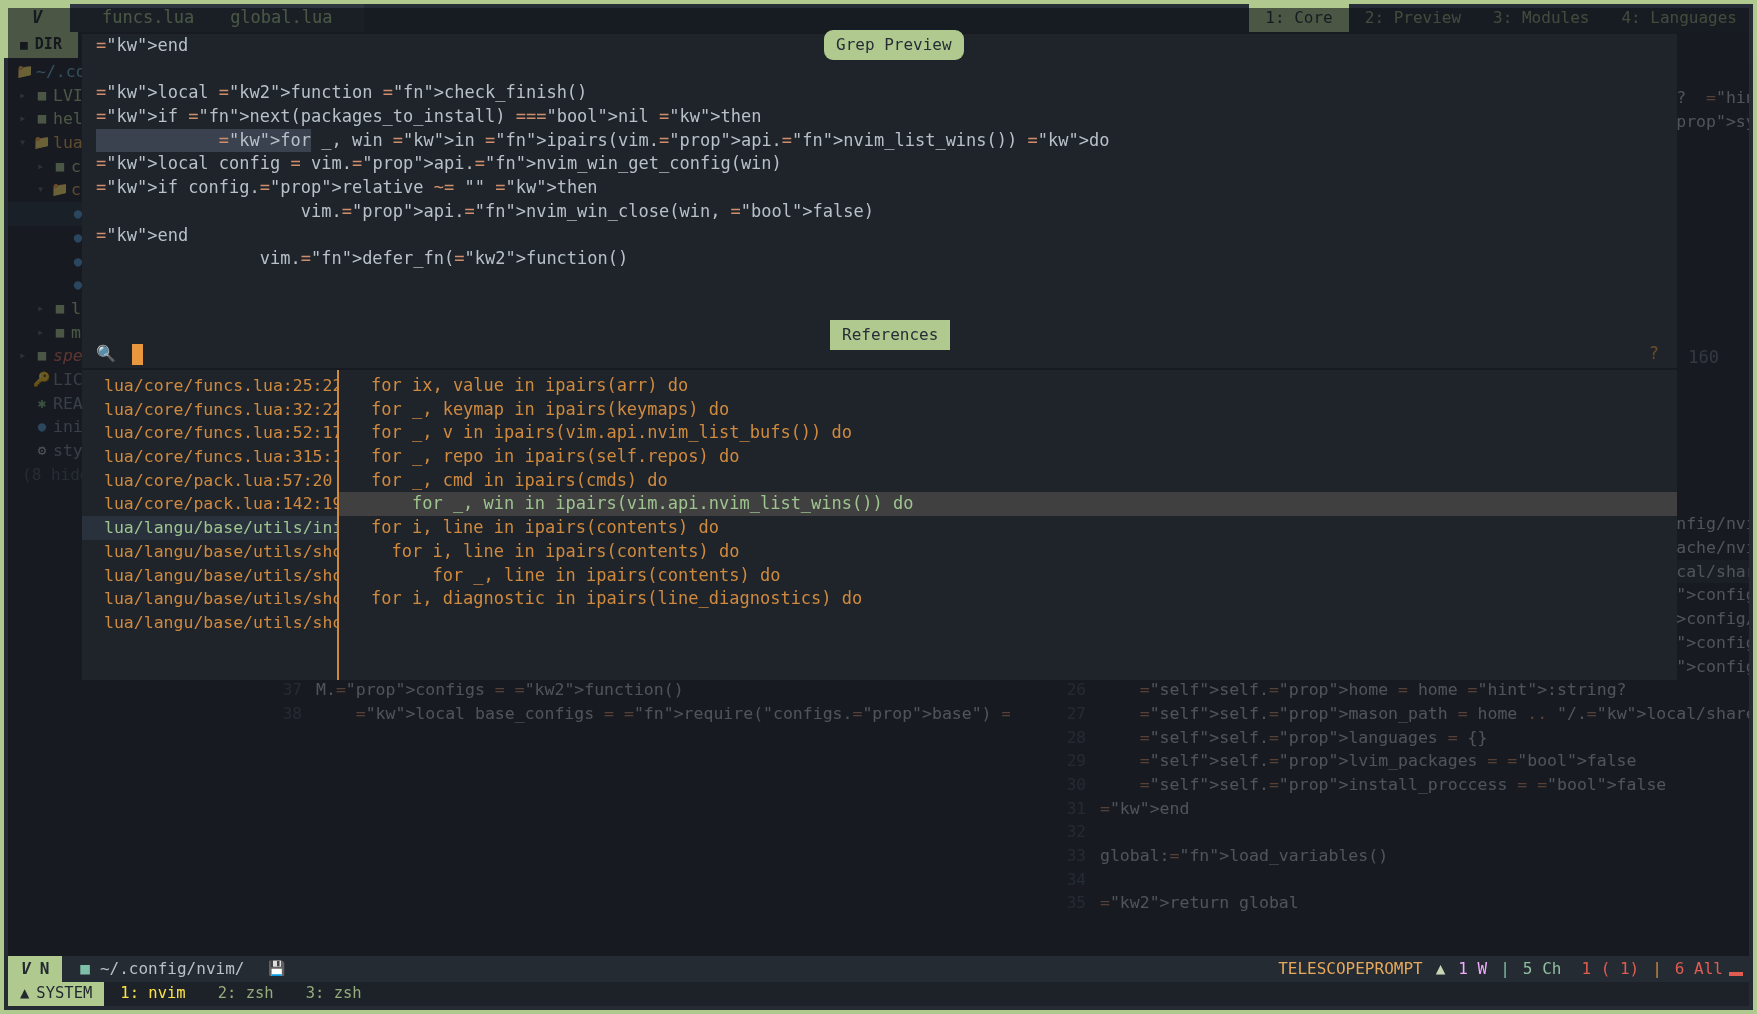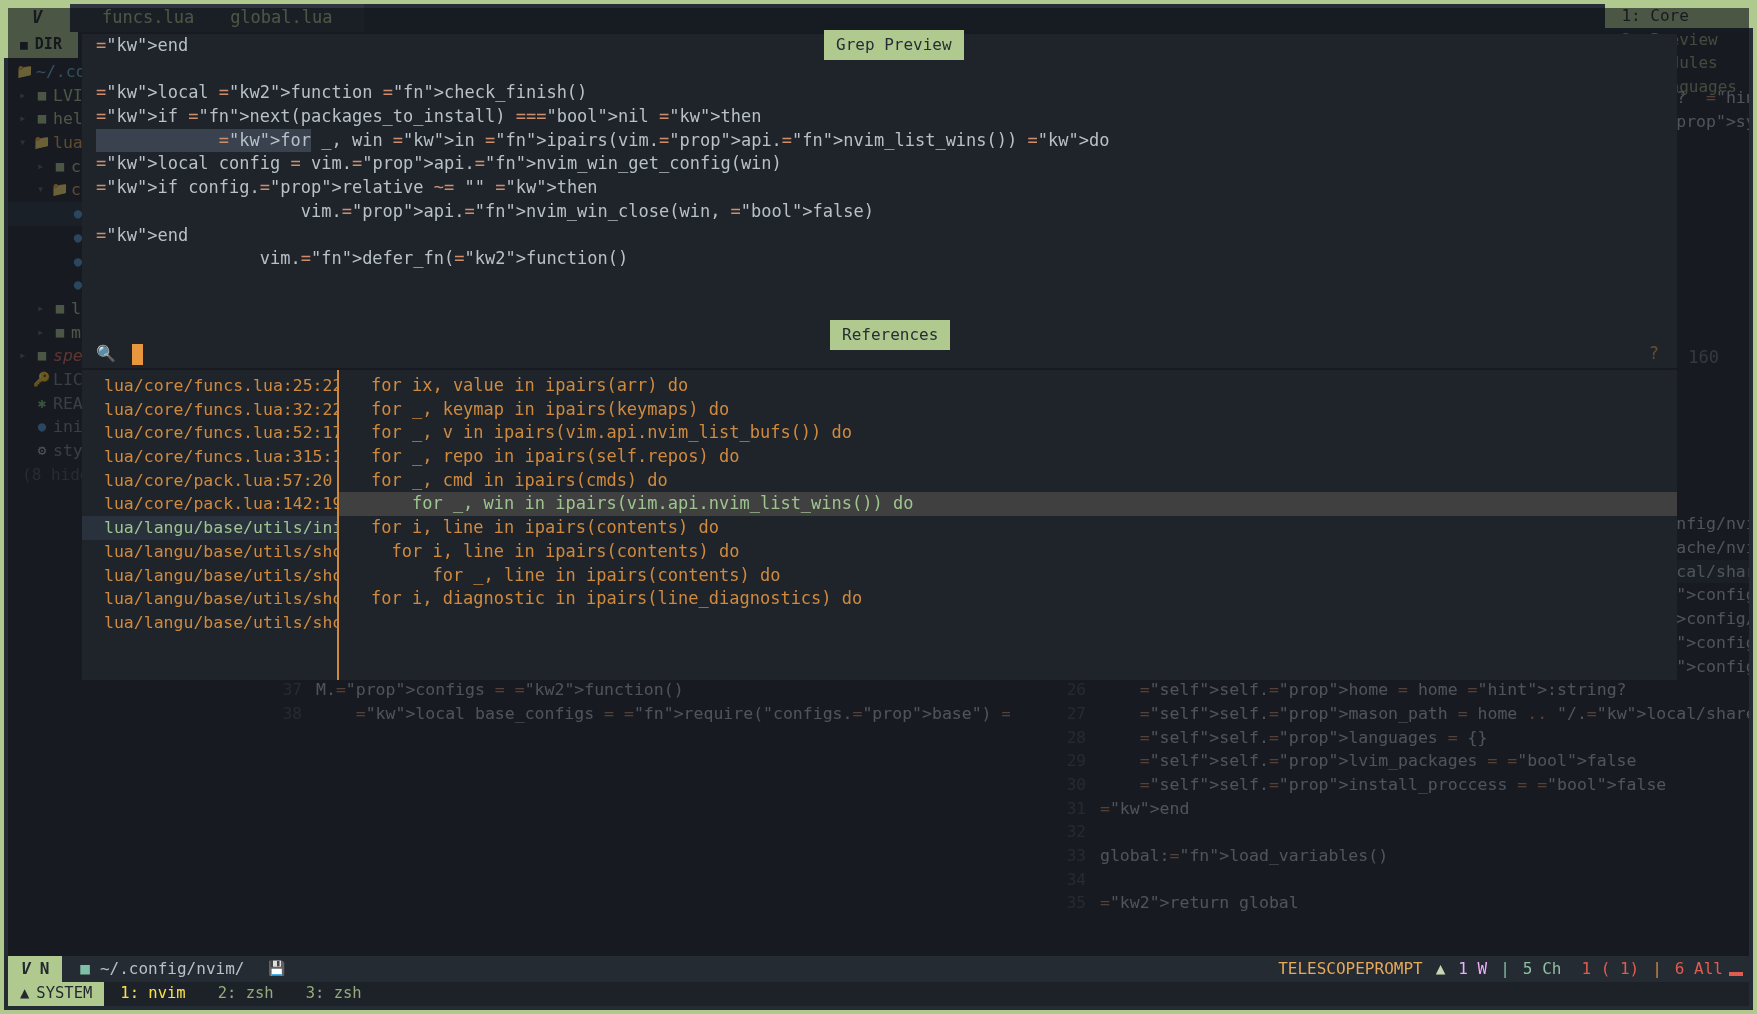--- a/index.html
+++ b/index.html
@@ -29,21 +29,21 @@
     display:flex; align-items:stretch;
     z-index:5;
   }
   .tab-logo {
     width:66px; background:#afc98f; color:#222830;
     display:flex; align-items:center; justify-content:center;
     font-weight:bold; font-style:italic; font-size:17px;
   }
   .tab-buffers { display:flex; align-items:center; background:#2f3640; padding:0 14px; height:100%; }
   .tab-buf { color:#afc98f; padding:0 18px; font-size:17px; }
-  .tabs-right { margin-left:auto; display:flex; align-items:stretch;flex-direction:column; }
+  .tabs-right { margin-left:auto; display:flex; align-items:stretch; }
   .tabpage { display:flex; align-items:center; padding:0 16px; color:#97ab7c; font-size:16px; }
   .tabpage.active { background:#afc98f; color:#252b33; }
 
   
   #winbar {
     position:absolute; left:0; top:28px; height:26px; width:100%;
     display:flex; align-items:stretch; z-index:4;
     background:#262c34;
     font-size:15px;
   }
@@ -101,21 +101,21 @@
   
   #ts-preview {
     position:absolute; left:78px; top:30px; width:1595px; height:310px;
     background:#1f242b; z-index:7; overflow:hidden;
   }
   #ts-preview .pv-line { height:23.7px; display:flex; align-items:center; white-space:pre; font-size:17px; padding-left:14px;}
   .badge {
     position:absolute; background:#afc98f; color:#272d36;
     font-size:16px; padding:3px 12px; z-index:9;
   }
-  #badge-grep { left:820px; top:26px; }
+  #badge-grep { left:820px; top:26px;border-radius:9px; }
   #badge-refs { left:826px; top:316px; }
 
   
   #ts-prompt {
     position:absolute; left:78px; top:336px; width:1595px; height:28px;
     background:#1f242b; z-index:8; display:flex; align-items:center; padding-left:14px;
     gap:8px;
   }
   #ts-prompt .sicon { color:#afc98f; font-size:16px;}
   #ts-prompt .caret { width:11px; height:21px; background:#e8973f; display:inline-block; }

